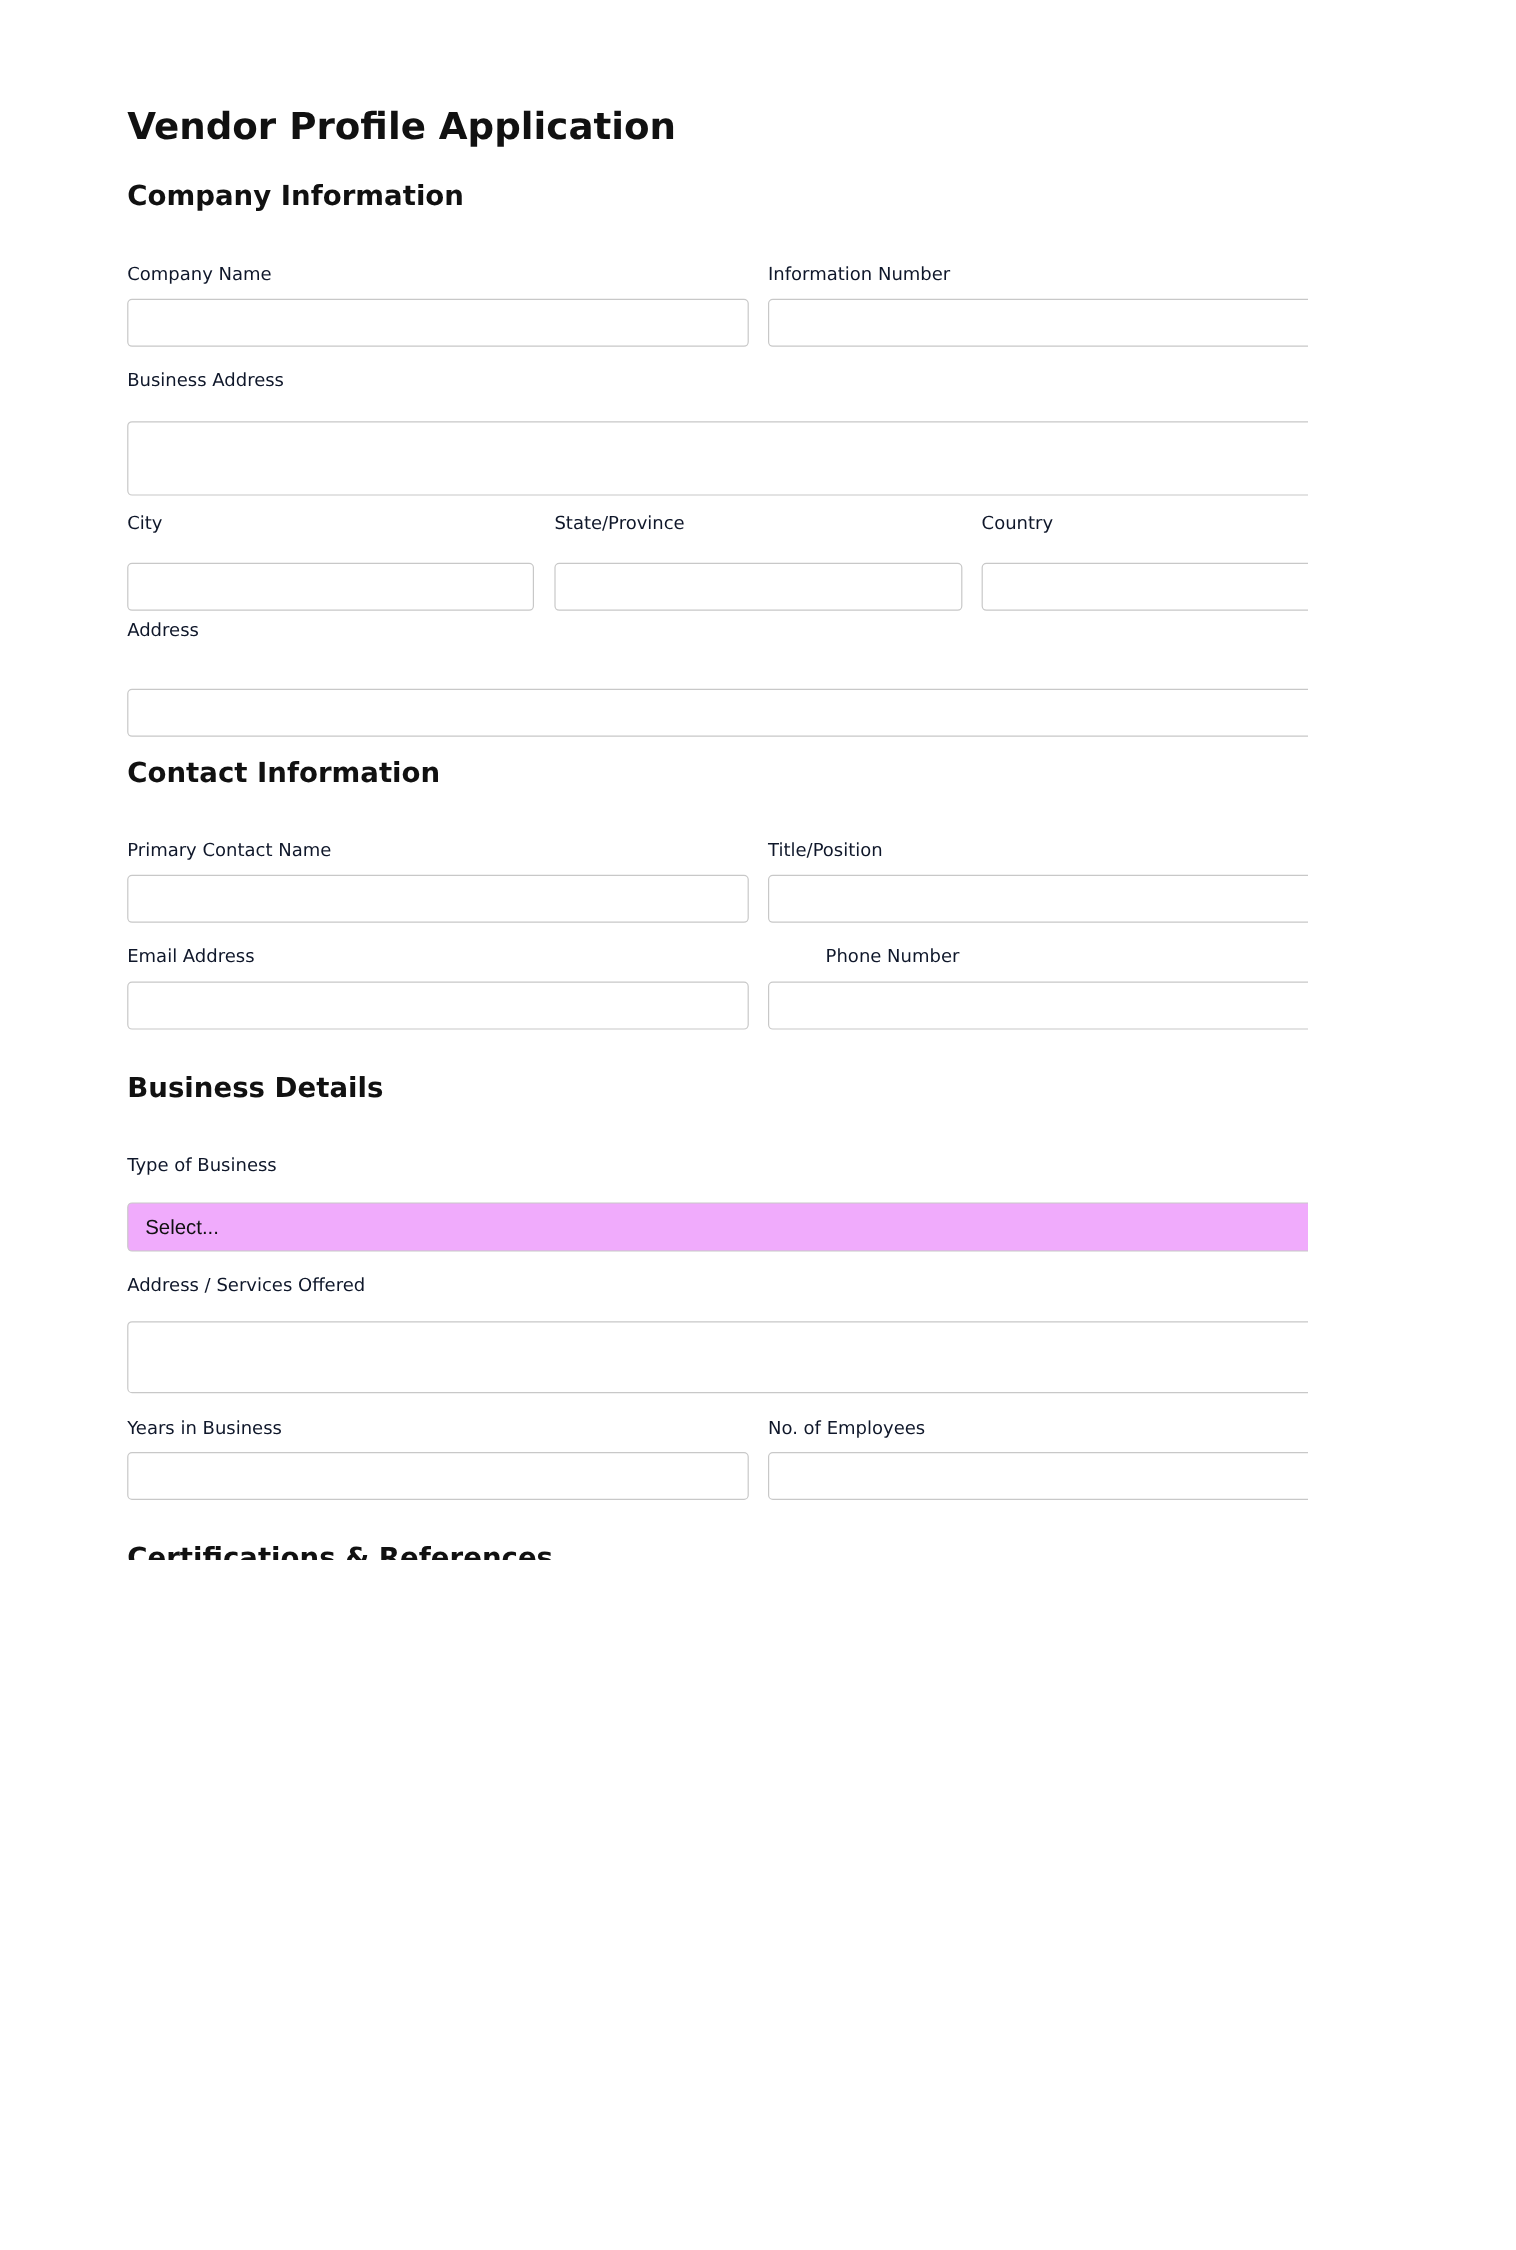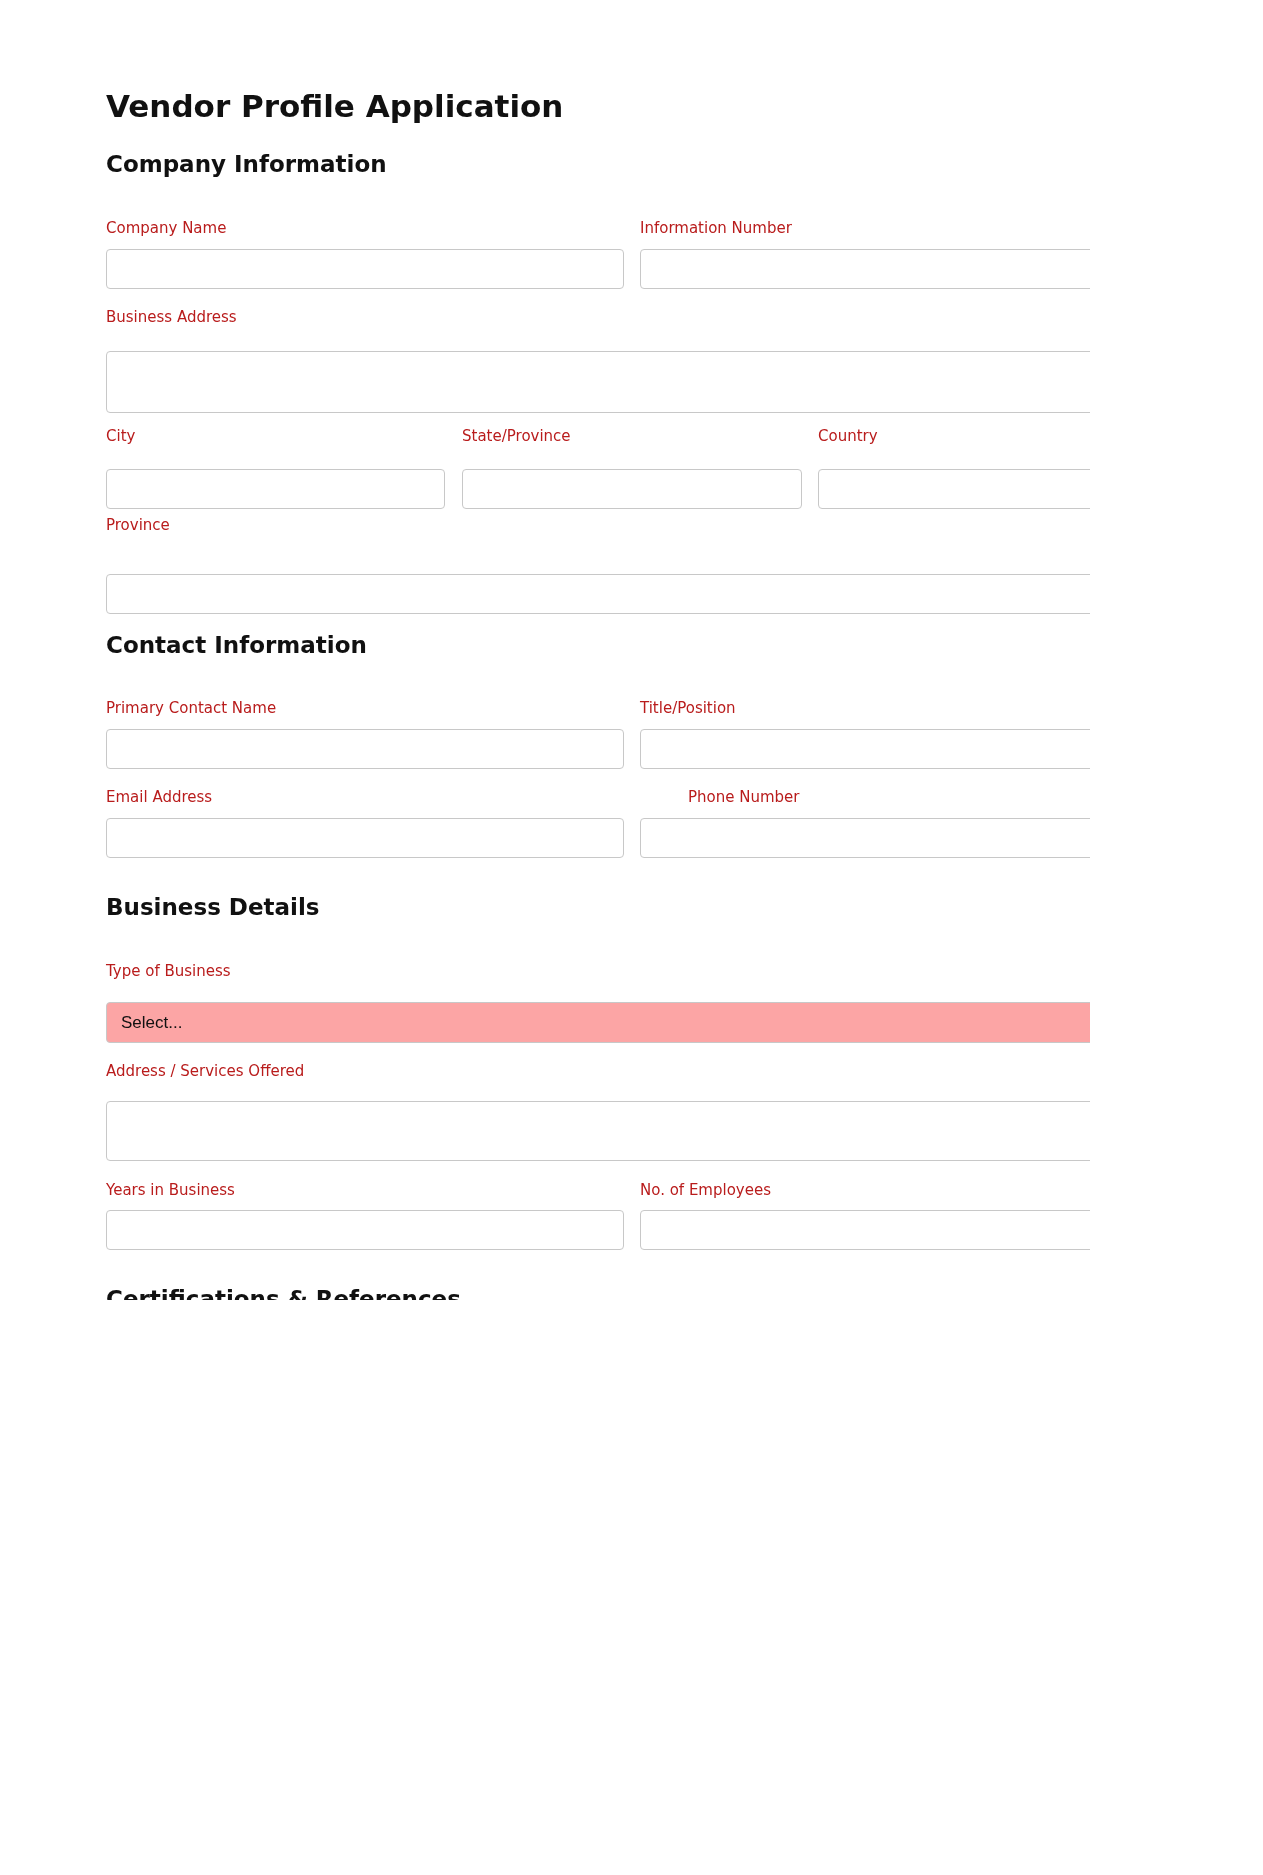--- a/index.html
+++ b/index.html
@@ -44,21 +44,21 @@
       left: 0;
       font-size: 23px;
       font-weight: 600;
       line-height: 28px;
       white-space: nowrap;
     }
     label.field-label {
       position: absolute;
       font-size: 15px;
       line-height: 18px;
-      color: #b91c1c;
+      color: #0f172a;
       white-space: nowrap;
     }
     .field {
       position: absolute;
       box-sizing: border-box;
       height: 40px;
       border: 1px solid #c8c8c8;
       border-radius: 4px;
       background: #ffffff;
       margin: 0;
@@ -71,21 +71,21 @@
     textarea.field {
       resize: vertical;
       padding: 8px 14px;
     }
     .select-field {
       position: absolute;
       box-sizing: border-box;
       height: 41px;
       border: 1px solid #c8c8c8;
       border-radius: 4px;
-      background: #fca5a5;
+      background: #f0abfc;
       display: flex;
       align-items: center;
       justify-content: space-between;
       padding: 0 12px 0 14px;
       font-family: "Liberation Sans", "DejaVu Sans", sans-serif;
       font-size: 17px;
       color: #111;
       cursor: pointer;
     }
     .chevron {
@@ -129,21 +129,21 @@
 
     <label class="field-label" style="top:427px; left:0;">City</label>
     <input class="field" type="text" style="top: 469px; left: 0px; width: 339px;" value="">
 
     <label class="field-label" style="top:427px; left:356px;">State/Province</label>
     <input class="field" type="text" style="top: 469px; left: 356px; width: 340px;" value="">
 
     <label class="field-label" style="top:427px; left:712px;">Country</label>
     <input class="field" type="text" style="top: 469px; left: 712px; width: 339px;" value="">
 
-    <label class="field-label" style="top:516px; left:0;">Province</label>
+    <label class="field-label" style="top:516px; left:0;">Address</label>
     <input class="field" type="text" style="top: 574px; left: 0px; width: 1051px;" value="">
 
     <h2 class="section-title" style="top:631px;">Contact Information</h2>
 
     <label class="field-label" style="top:699px; left:0;">Primary Contact Name</label>
     <input class="field" type="text" style="top: 729px; left: 0px; width: 518px;" value="">
 
     <label class="field-label" style="top:699px; left:534px;">Title/Position</label>
     <input class="field" type="text" style="top: 729px; left: 534px; width: 517px;" value="">
 

